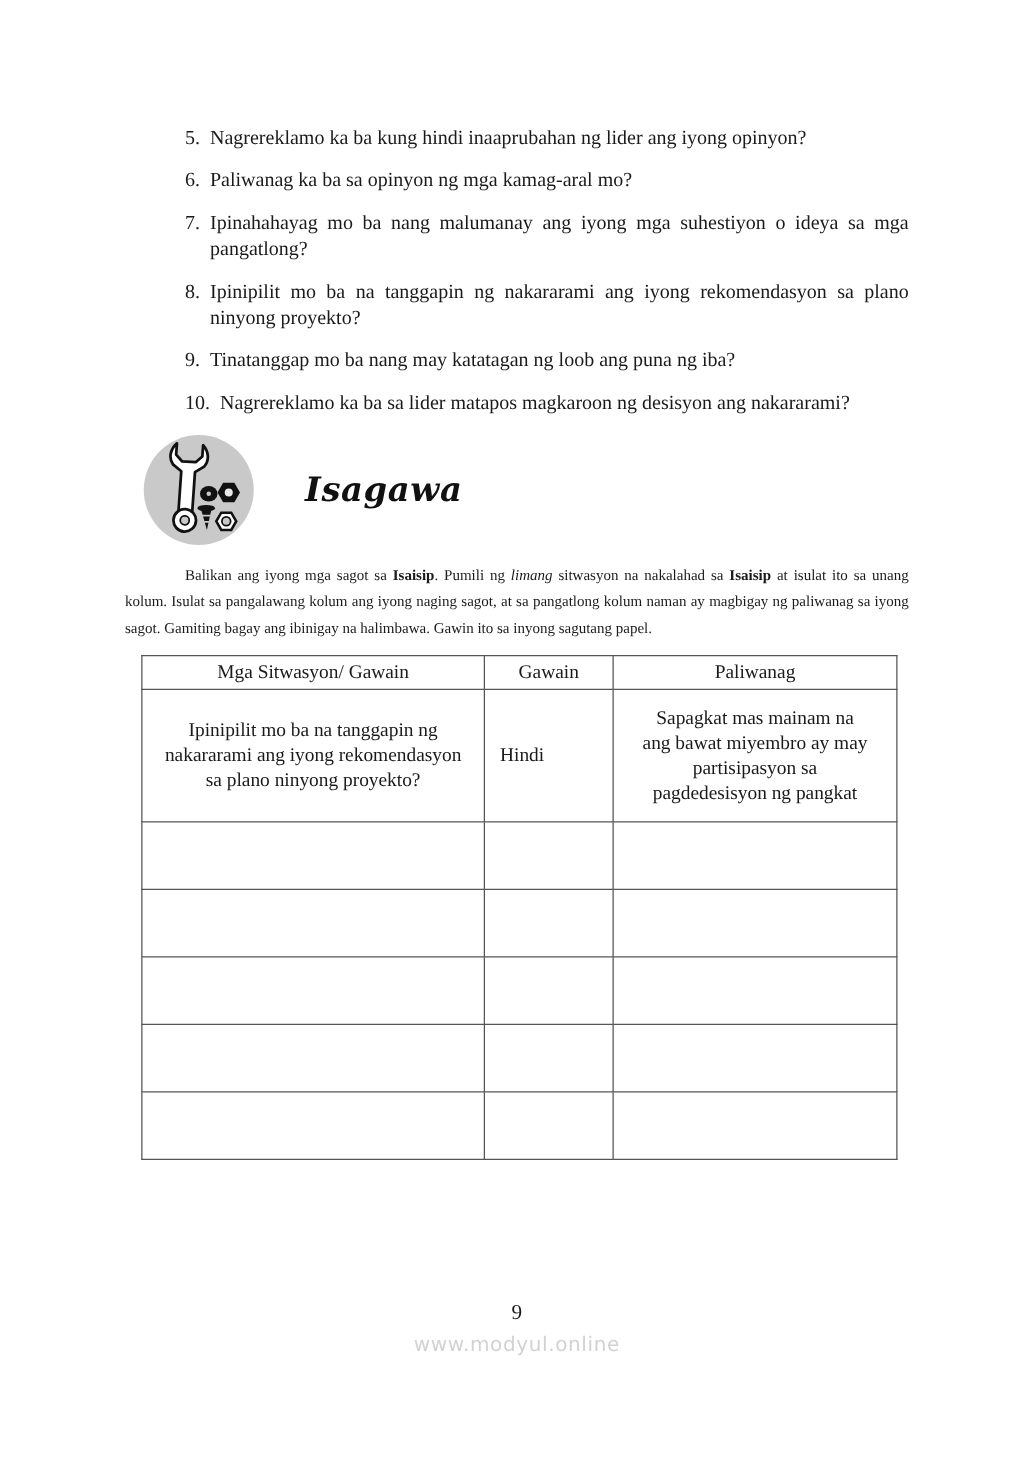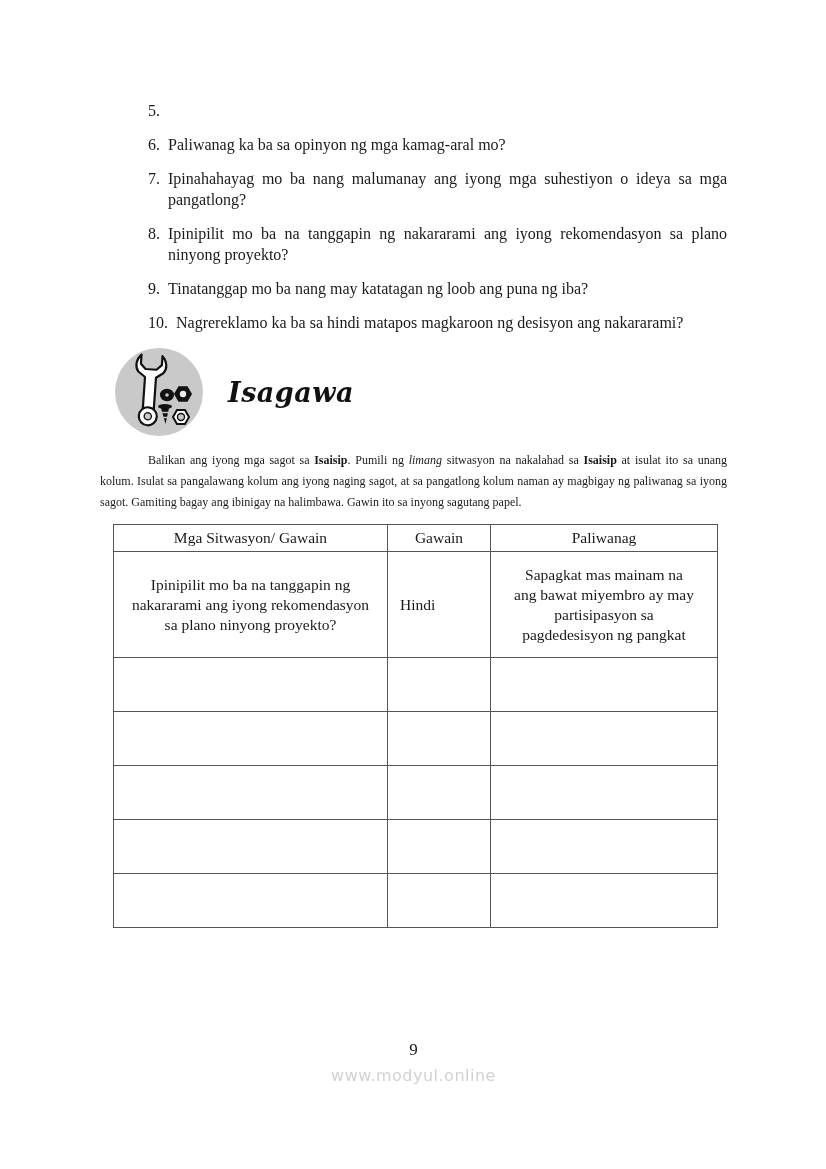--- a/index.html
+++ b/index.html
@@ -33,21 +33,21 @@
   }
   .q-text {
     flex: 1;
     text-align: justify;
   }
 
   
   .section-header {
     display: flex;
     align-items: center;
-    gap: 24px;
+    gap: 40px;
     margin: 5px 0 12px 14px;
     height: 92px;
   }
   .icon-circle { width: 90px; height: 90px; flex: 0 0 auto; }
   .section-title {
     font-family: "DejaVu Serif", serif;
     font-weight: bold;
     font-style: italic;
     font-size: 27px;
     letter-spacing: 0.5px;
@@ -106,40 +106,41 @@
   }
 </style>
 </head>
 <body>
 
 <div class="page">
 
   <div class="questions" id="questions-list">
       <div class="q-item">
         <span class="q-num">5.</span>
+        <div class="q-text">Nagrereklamo ka ba kung hindi inaaprubahan ng lider ang iyong opinyon?</div>
       </div>
       <div class="q-item">
         <span class="q-num">6.</span>
         <div class="q-text">Paliwanag ka ba sa opinyon ng mga kamag-aral mo?</div>
       </div>
       <div class="q-item">
         <span class="q-num">7.</span>
         <div class="q-text">Ipinahahayag mo ba nang malumanay ang iyong mga suhestiyon o ideya sa mga pangatlong?</div>
       </div>
       <div class="q-item">
         <span class="q-num">8.</span>
         <div class="q-text">Ipinipilit mo ba na tanggapin ng nakararami ang iyong rekomendasyon sa plano ninyong proyekto?</div>
       </div>
       <div class="q-item">
         <span class="q-num">9.</span>
         <div class="q-text">Tinatanggap mo ba nang may katatagan ng loob ang puna ng iba?</div>
       </div>
       <div class="q-item">
         <span class="q-num">10.</span>
-        <div class="q-text">Nagrereklamo ka ba sa hindi matapos magkaroon ng desisyon ang nakararami?</div>
+        <div class="q-text">Nagrereklamo ka ba sa lider matapos magkaroon ng desisyon ang nakararami?</div>
       </div>
     </div>
 
   <div class="section-header">
     <span class="icon-circle">
       <svg viewBox="0 0 90 90" width="90" height="90" aria-hidden="true">
         <circle cx="45" cy="45" r="44" fill="#c9c9c9"></circle>
         <g transform="rotate(4 45 45)">
           <path d="M25,9 C20,14 19,21 23,26 L30,31 L30,64 L41,64 L41,31 L48,26 C52,21 51,14 46,9 L46,18 L41,23 L30,23 L25,18 Z" fill="#ffffff" stroke="#111" stroke-width="2.2" stroke-linejoin="round"></path>
           <circle cx="35.5" cy="70" r="9" fill="#ffffff" stroke="#111" stroke-width="2.2"></circle>

